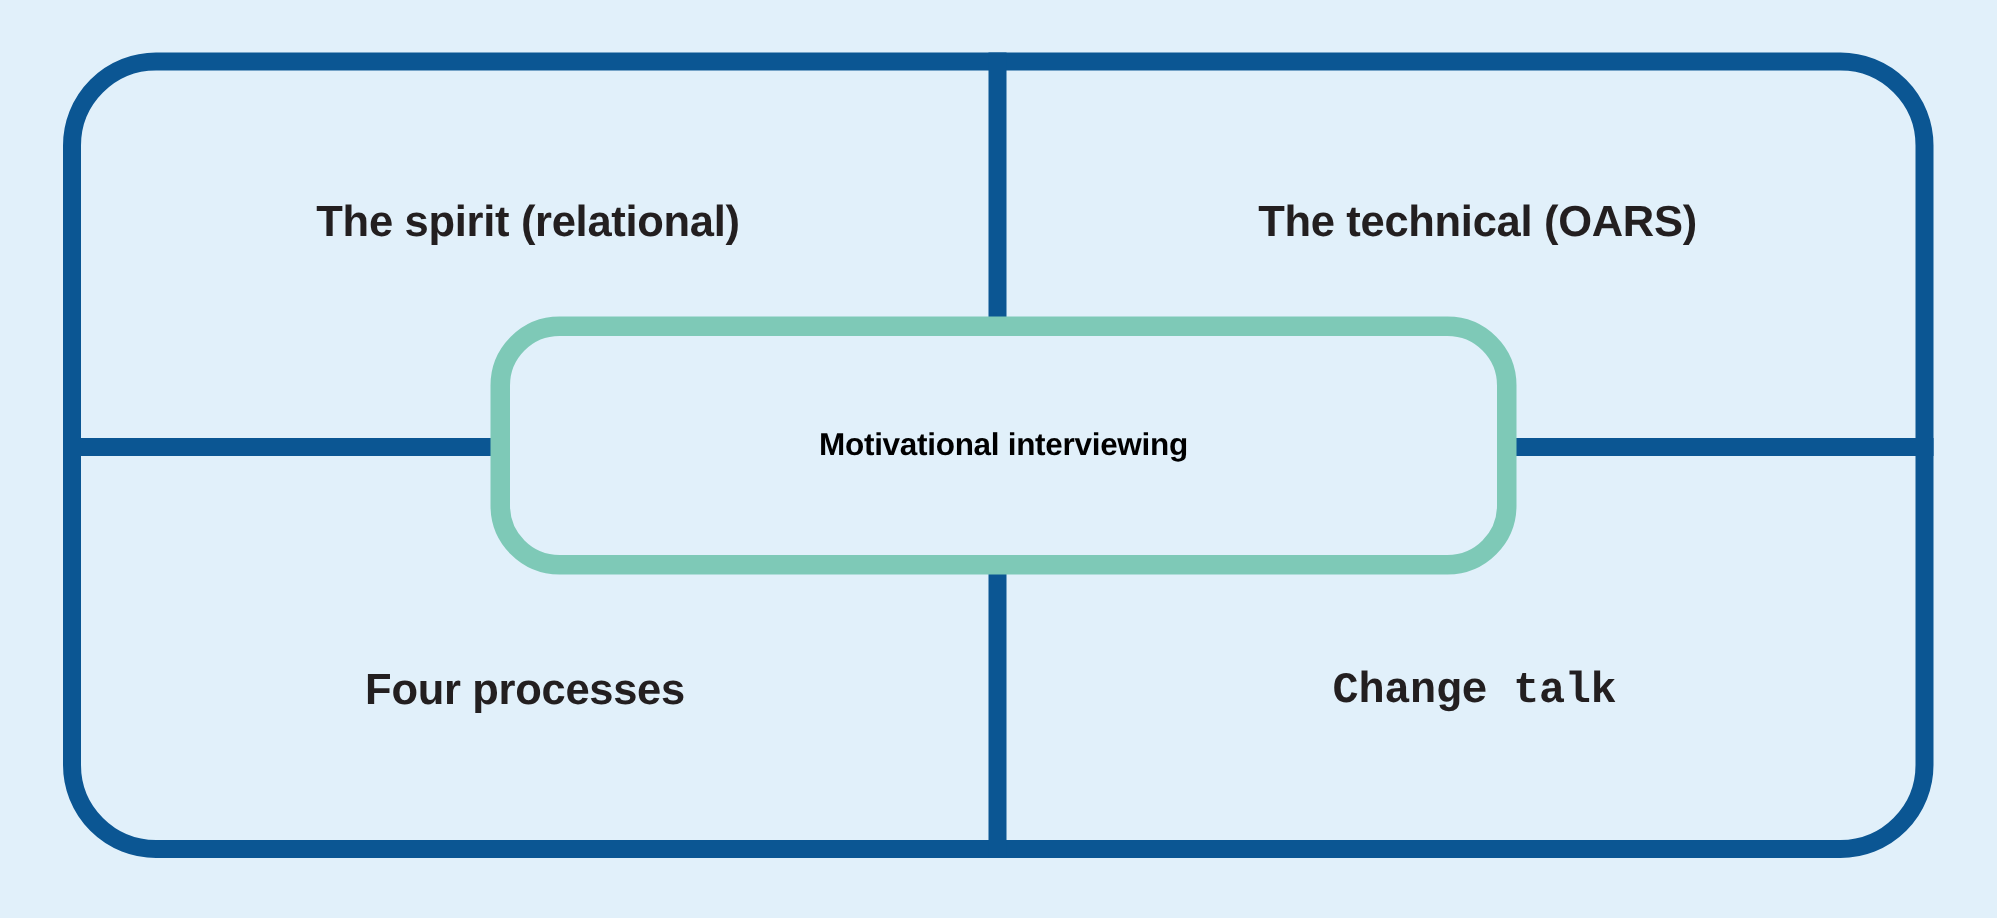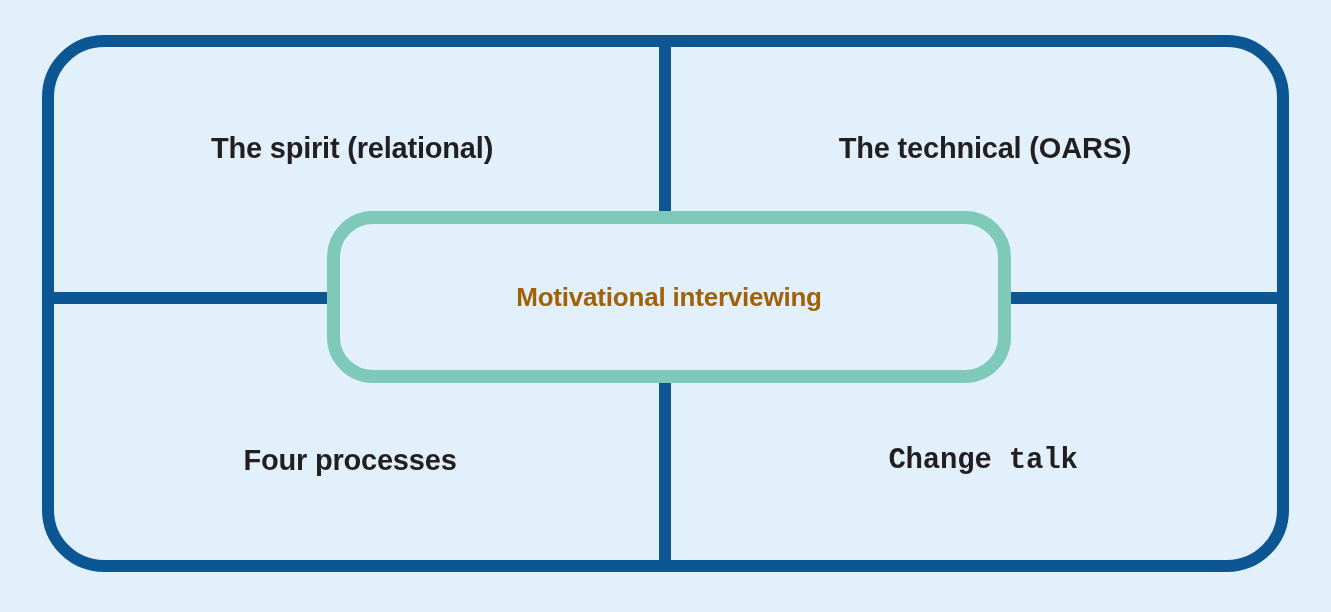--- a/index.html
+++ b/index.html
@@ -57,23 +57,23 @@
     height: 172px;
     box-sizing: border-box;
     border: 13px solid #7ec9b7;
     border-radius: 46px;
     background: #e1f0fa;
     display: flex;
     align-items: center;
     justify-content: center;
   }
   .center-label {
-    font-size: 26px;
+    font-size: 21px;
     font-weight: bold;
-    color: #a16207;
+    color: #000000;
     letter-spacing: -0.2px;
     white-space: nowrap;
   }
   
   .quadrant-label {
     position: absolute;
     font-size: 29px;
     font-weight: bold;
     color: #231f20;
     letter-spacing: -0.2px;

